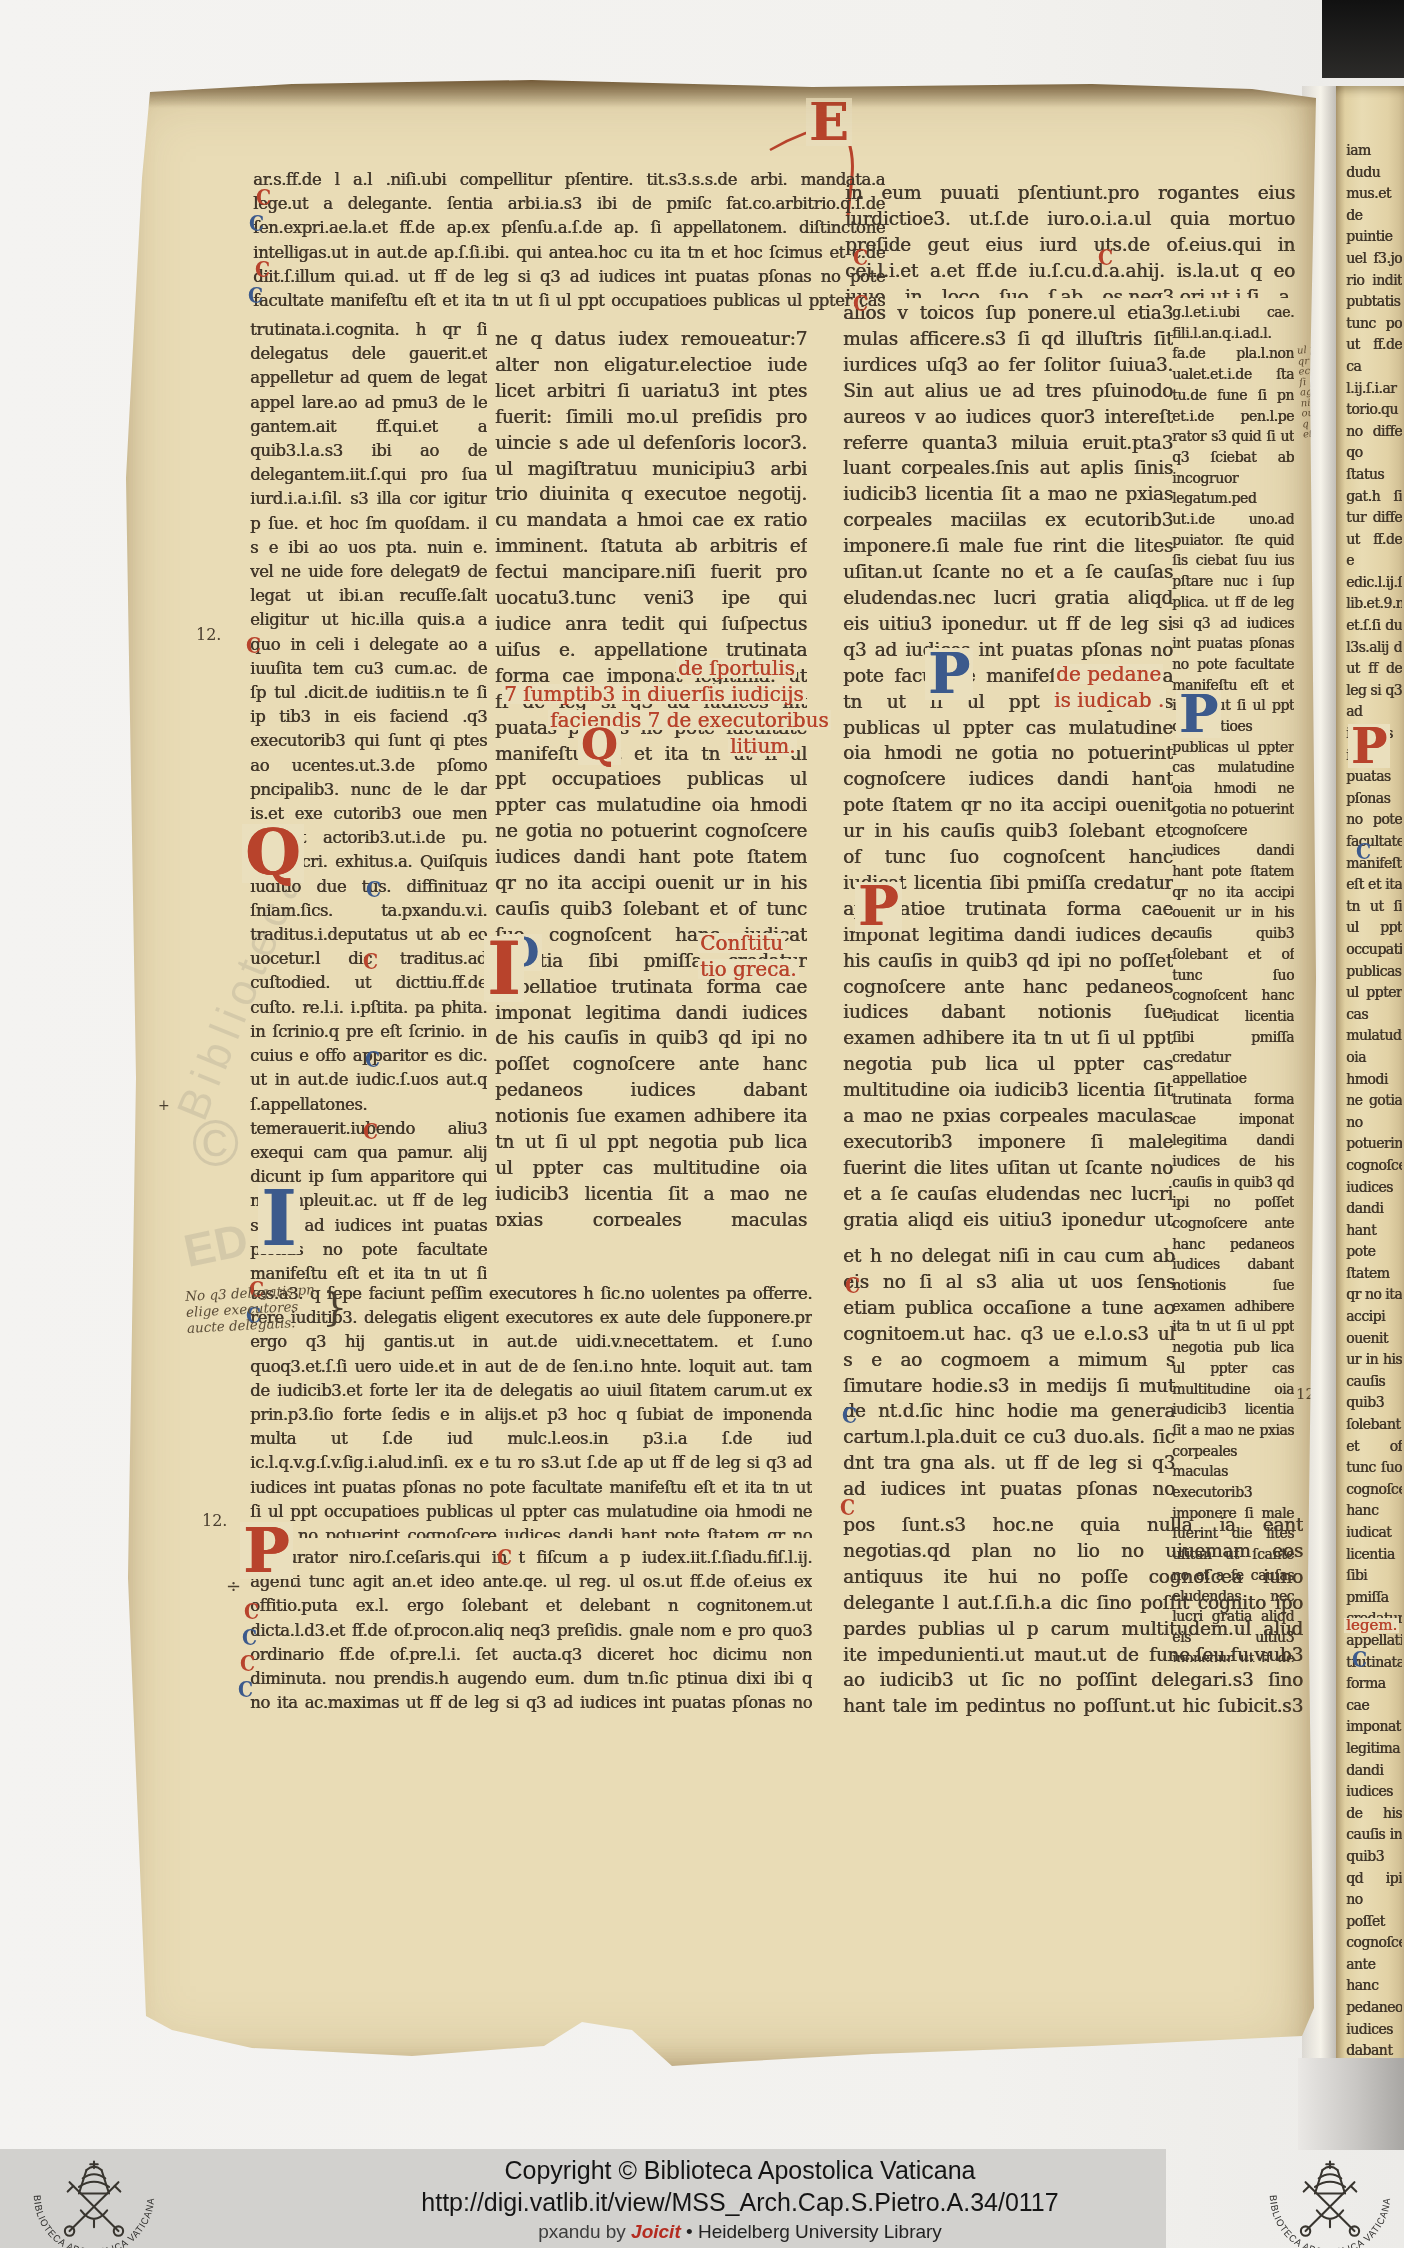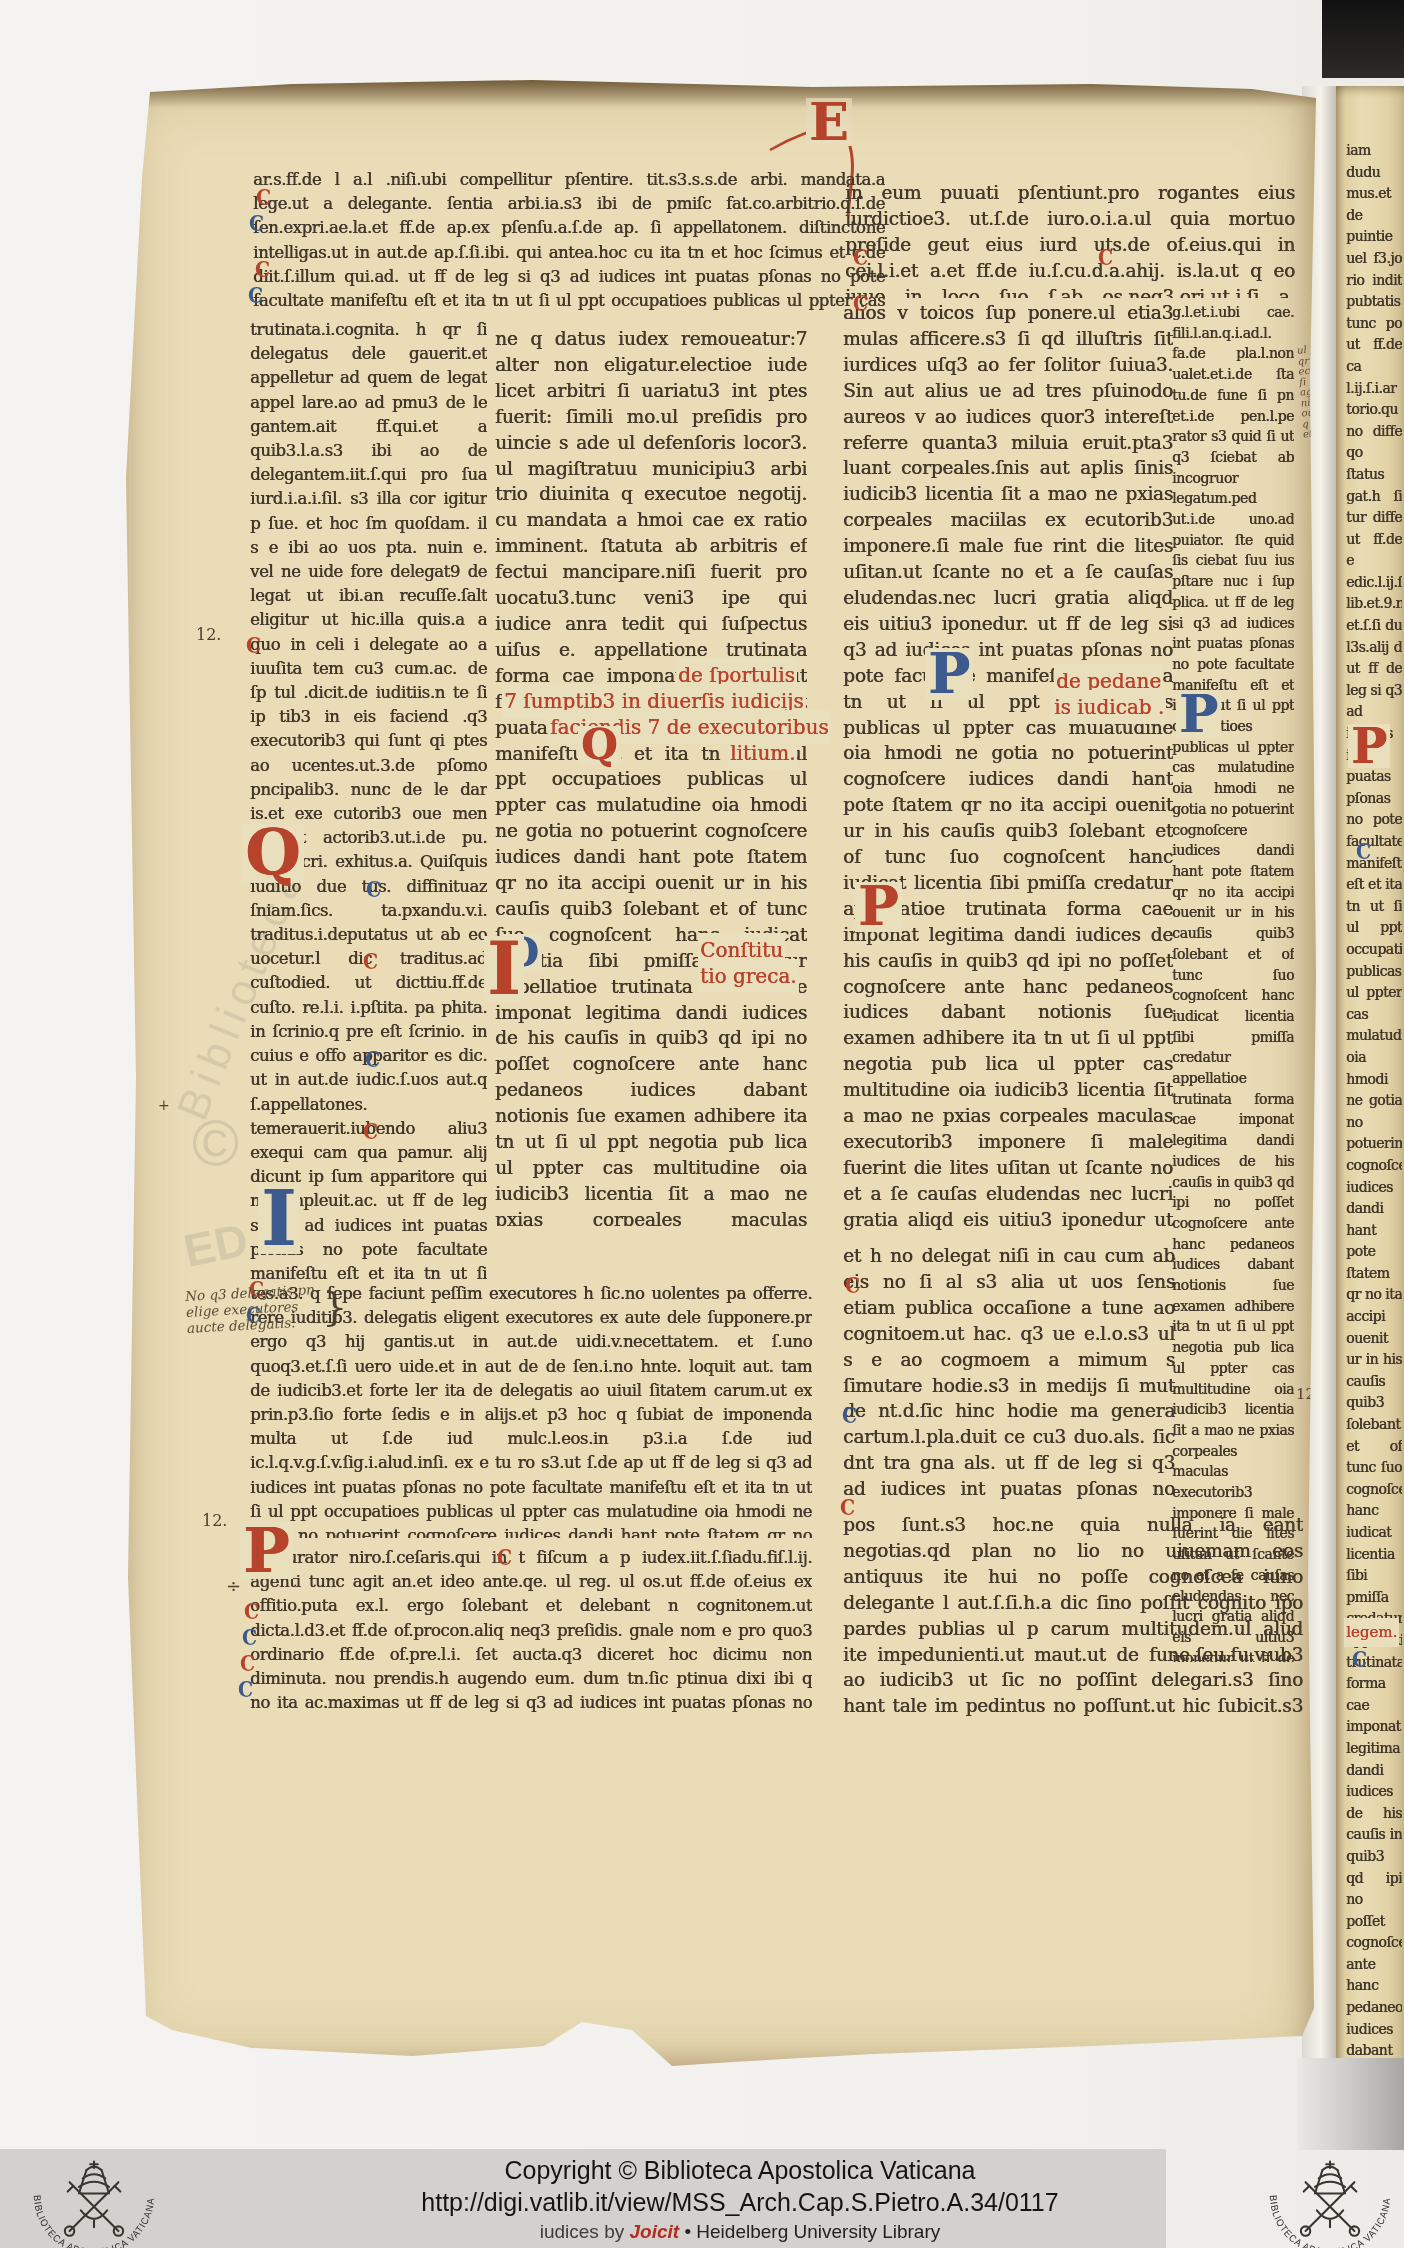--- a/index.html
+++ b/index.html
@@ -37,21 +37,21 @@
     font-family:"DejaVu Serif",serif;text-align:justify;
     text-shadow:.5px 0 0 currentColor;}
   .g{font-size:16.5px;line-height:24.2px;letter-spacing:-.4px;word-spacing:1.5px;}
   .m{font-size:18.5px;line-height:25.9px;letter-spacing:-.2px;word-spacing:2px;}
   .n{font-size:14px;line-height:20.7px;letter-spacing:-.4px;}
   .s{font-size:14px;line-height:21.6px;letter-spacing:-.5px;}
   .init{position:absolute;font-family:"DejaVu Serif",serif;font-weight:700;line-height:.92;
     background:var(--parch,#eadfbd);padding:0 3px;text-shadow:.5px 0 0 currentColor;}
   .red{color:var(--red,#b8432c);} .blue{color:var(--blue,#3c5a8c);}
   .rub{position:absolute;white-space:nowrap;font-family:"DejaVu Serif",serif;
-    color:var(--red,#b8432c);background:var(--parch,#eadfbd);line-height:1;padding:7px 2px;
+    color:var(--red,#b8432c);background:var(--parch,#eadfbd);line-height:1;padding:0 2px;
     text-shadow:.4px 0 0 currentColor;}
   .mark{position:absolute;font:700 19px "DejaVu Serif",serif;transform:scaleY(1.15);line-height:1;}
   .mgn{position:absolute;font-family:"DejaVu Serif",serif;color:#4a3f30;line-height:1.1;}
   .note{position:absolute;font-family:"DejaVu Serif",serif;font-style:italic;color:#5a4c38;
     white-space:pre-line;}
   .wm{position:absolute;color:#6d6d6b;font-family:"Liberation Sans",sans-serif;pointer-events:none;}
   
   .footer{position:absolute;left:0;top:2149px;width:1166px;height:99px;background:#d2d1ce;}
   .ftext{position:absolute;left:76px;top:6px;width:1328px;text-align:center;color:#141414;}
   .f1{font-size:25px;line-height:31px;}
@@ -154,21 +154,21 @@
 nitius m
 ou oetin
 q no die
 et eretur</div>
     </div>
 
   <div class="footer">
     <div class="ftext">
       <div class="f1">Copyright © Biblioteca Apostolica Vaticana</div>
       <div class="f2">http://digi.vatlib.it/view/MSS_Arch.Cap.S.Pietro.A.34/0117</div>
-      <div class="f3"><span class="pfx">iudices by </span><span class="brand">Joicit</span><span> • Heidelberg University Library</span></div>
+      <div class="f3"><span class="pfx">pxandu by </span><span class="brand">Joicit</span><span> • Heidelberg University Library</span></div>
     </div>
   </div>
 
   <svg class="sealwrap sealL" viewBox="0 0 140 100">
     <g stroke="#38352f" stroke-width="2.2" fill="none" stroke-linecap="round">
       <path d="M70,8 v7 M66,11 h8"></path>
       <path d="M62,17 q8,-7 16,0 M58,26 q12,-9 24,0 M54,35 q16,-11 32,0 M56,42 h28"></path>
       <path d="M62,17 L54,42 M78,17 L86,42"></path>
       <path d="M44,82 L96,30 M96,82 L44,30"></path>
       <circle cx="44" cy="82" r="5"></circle>

